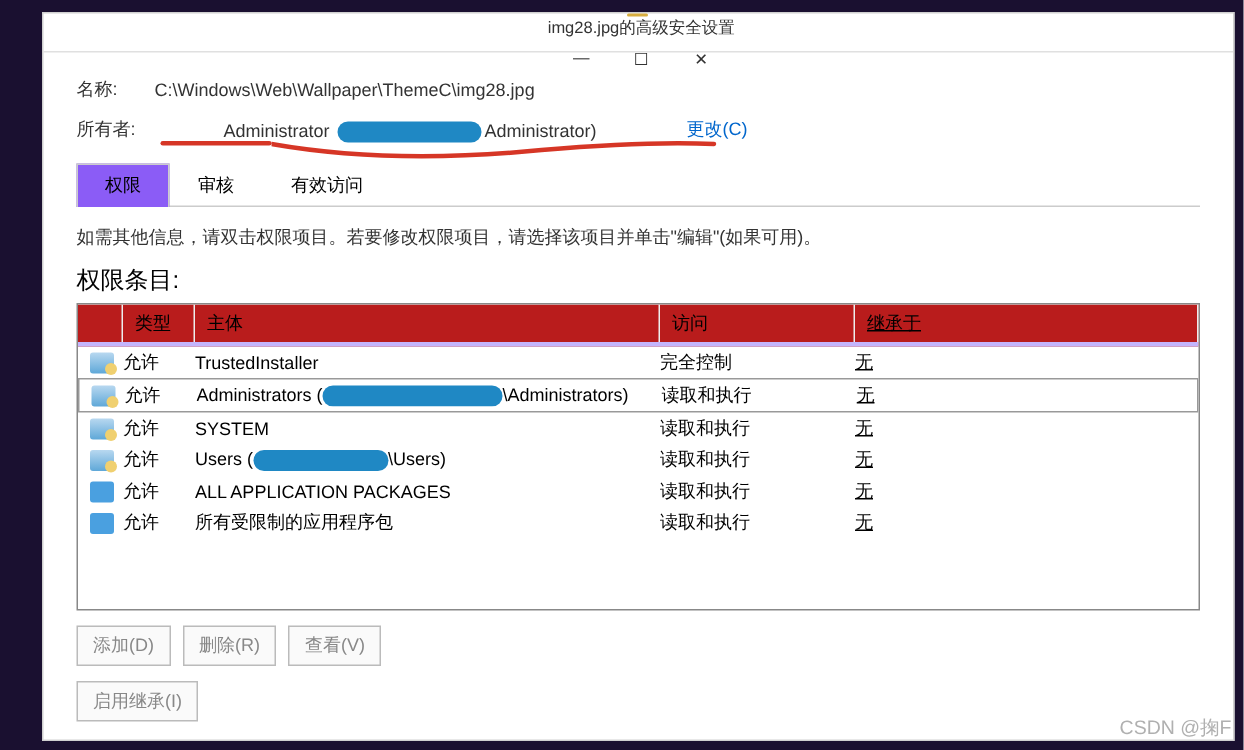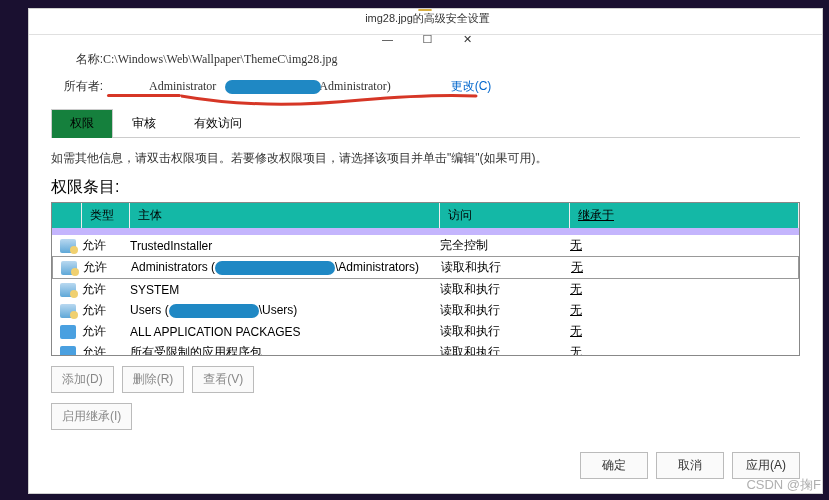--- a/index.html
+++ b/index.html
@@ -5,33 +5,33 @@
 * { box-sizing: border-box; margin: 0; padding: 0; }
 body { font-family: "Microsoft YaHei", "Segoe UI", sans-serif; font-size: 12px; background: #1a1030; width: 829px; height: 500px; overflow: hidden; position: relative; }
 .window { background: #fff; position: absolute; left: 28px; top: 8px; right: 6px; bottom: 6px; border: 1px solid #d0d0d0; display: flex; flex-direction: column; }
 .titlebar { height: 26px; display: flex; align-items: center; padding: 0 4px 0 8px; border-bottom: 1px solid #e0e0e0; flex-direction: column; }
 .titlebar .folder-icon { width: 14px; height: 12px; background: #f8d278; border: 1px solid #d8ae40; border-radius: 1px; margin-right: 6px; }
 .titlebar .title { flex: 1; font-size: 11px; color: #333; }
 .winbtns { display: flex; }
 .winbtn { width: 40px; height: 26px; display: flex; align-items: center; justify-content: center; color: #333; font-size: 11px; cursor: pointer; }
 .content { flex: 1; padding: 16px 22px 12px 22px; display: flex; flex-direction: column; position: relative; overflow: hidden; }
 .row { display: flex; align-items: center; margin-bottom: 10px; font-size: 12px; }
-.row .label { width: 52px; color: #333; text-align: right; }
-.row .value { color: #333; position: relative; font-family: Liberation Serif, serif; }
+.row .label { width: 52px; color: #333; }
+.row .value { color: #333; position: relative; }
 .change-link { color: #0066cc; cursor: pointer; margin-left: 14px; }
 .redline1 { position: absolute; height: 3px; background: #d63626; border-radius: 2px; }
 .redcurve { position: absolute; }
 .bluebox { position: absolute; background: #1f88c4; border-radius: 8px; height: 14px; }
 .tabs { display: flex; border-bottom: 1px solid #ccc; margin-top: 4px; margin-bottom: 12px; }
 .tab { padding: 5px 18px; font-size: 12px; cursor: pointer; border: 1px solid transparent; border-bottom: none; }
-.tab.active { border-color: #ccc; background: #15803d; margin-bottom: -1px; }
+.tab.active { border-color: #ccc; background: #8b5cf6; margin-bottom: -1px; }
 .helptext { font-size: 12px; color: #333; margin-bottom: 10px; }
 .list-label { font-size: 16px; margin-bottom: 4px; }
 .listbox { border: 1px solid #888; flex: 1; min-height: 120px; overflow: auto; background: #fff; }
-.list-header { display: flex; border-bottom: 7px solid #c4b5fd; background: #14b8a6; }
+.list-header { display: flex; border-bottom: 3px solid #c4b5fd; background: #b91c1c; }
 .list-header .col { padding: 4px 8px; font-size: 12px; border-right: 1px solid #eee; }
 .list-row { display: flex; align-items: center; padding: 2px 0; }
 .list-row.selected { border: 1px solid #999; }
 .principal-icon { width: 16px; height: 14px; margin: 0 6px 0 8px; background: linear-gradient(#b8d8f0, #5fa8d8); border-radius: 2px; position: relative; }
 .principal-icon::after { content: ""; position: absolute; right: -2px; bottom: -1px; width: 8px; height: 8px; background: #f0d070; border-radius: 50%; }
 .pkg-icon { width: 16px; height: 14px; margin: 0 6px 0 8px; background: #4aa0e0; border-radius: 2px; }
 .col { overflow: hidden; white-space: nowrap; text-overflow: ellipsis; }
 .c-type { width: 48px; }
 .c-princ { width: 310px; position: relative; }
 .c-access { width: 130px; }
@@ -146,20 +146,15 @@
     <div class="footer-btns">
       <div class="btn">添加(D)</div>
       <div class="btn">删除(R)</div>
       <div class="btn">查看(V)</div>
     </div>
     <div class="footer-btns">
       <div class="btn">启用继承(I)</div>
     </div>
   </div>
 
-  <div class="dialog-footer">
-    <div class="btn enabled">确定</div>
-    <div class="btn enabled">取消</div>
-    <div class="btn enabled">应用(A)</div>
-  </div>
 </div>
 
 <div class="watermark">CSDN @掬F</div>
 
 </body></html>

